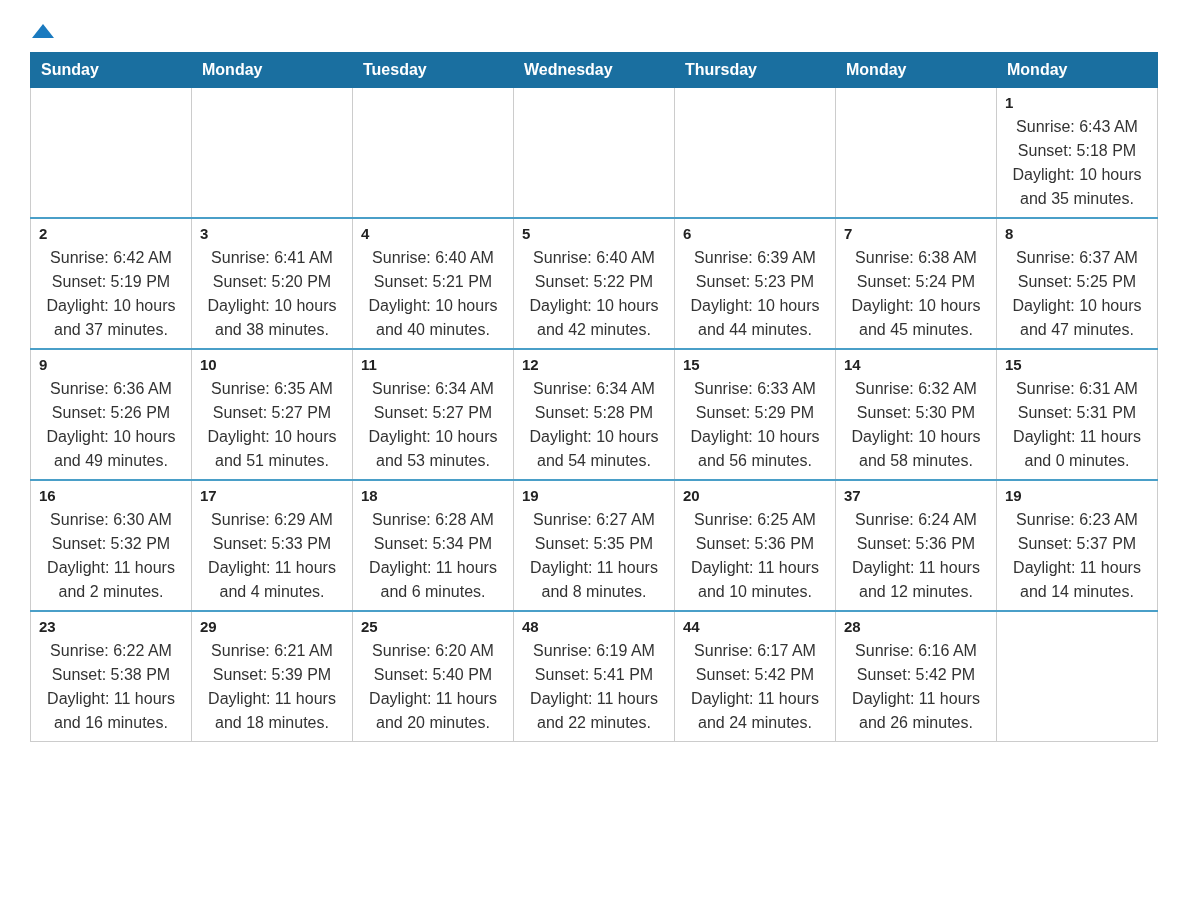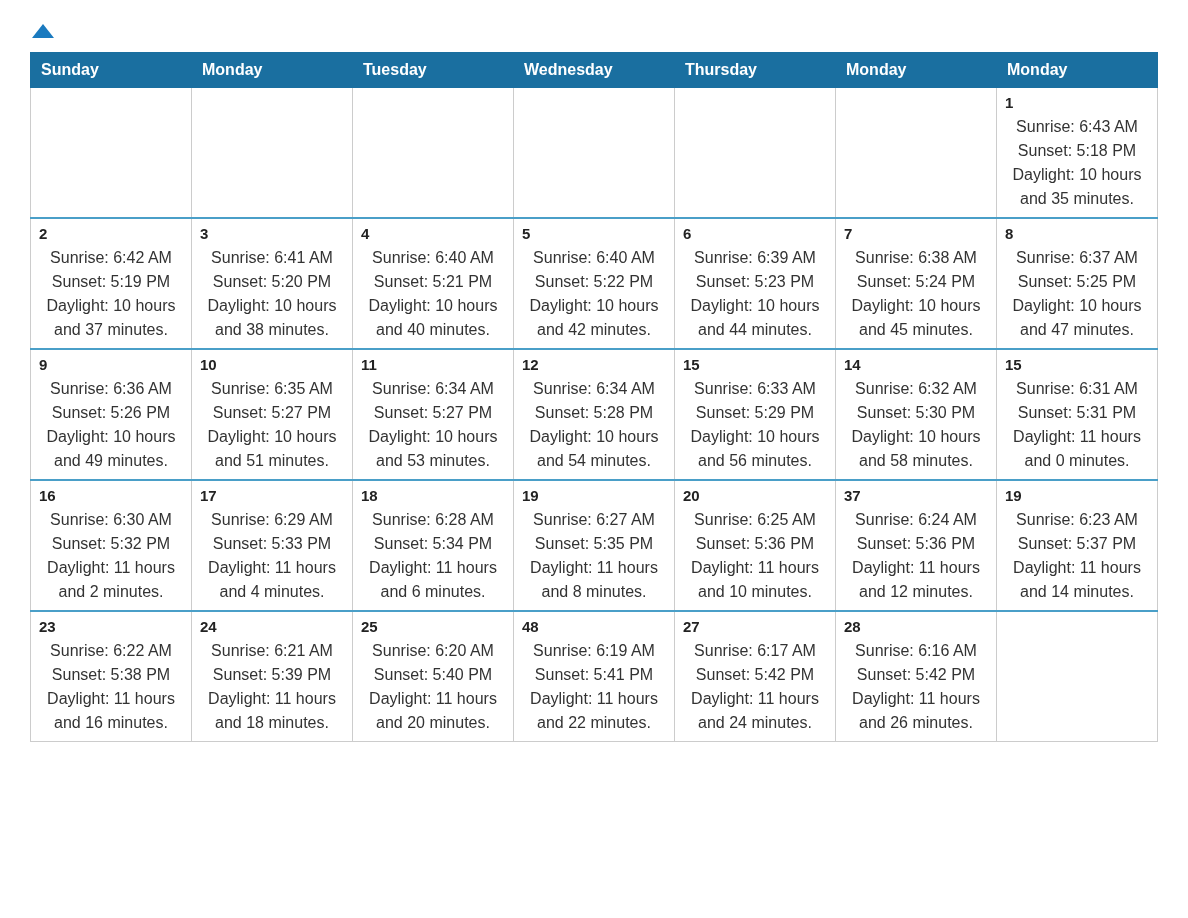--- a/index.html
+++ b/index.html
@@ -233,33 +233,33 @@
           <span class="day-number">19</span>
           <div class="day-info">Sunrise: 6:23 AM<br>Sunset: 5:37 PM<br>Daylight: 11 hours and 14 minutes.</div>
         </td>
       </tr>
       <tr>
         <td>
           <span class="day-number">23</span>
           <div class="day-info">Sunrise: 6:22 AM<br>Sunset: 5:38 PM<br>Daylight: 11 hours and 16 minutes.</div>
         </td>
         <td>
-          <span class="day-number">24</span>
+          <span class="day-number">29</span>
           <div class="day-info">Sunrise: 6:21 AM<br>Sunset: 5:39 PM<br>Daylight: 11 hours and 18 minutes.</div>
         </td>
         <td>
           <span class="day-number">25</span>
           <div class="day-info">Sunrise: 6:20 AM<br>Sunset: 5:40 PM<br>Daylight: 11 hours and 20 minutes.</div>
         </td>
         <td>
           <span class="day-number">48</span>
           <div class="day-info">Sunrise: 6:19 AM<br>Sunset: 5:41 PM<br>Daylight: 11 hours and 22 minutes.</div>
         </td>
         <td>
-          <span class="day-number">27</span>
+          <span class="day-number">44</span>
           <div class="day-info">Sunrise: 6:17 AM<br>Sunset: 5:42 PM<br>Daylight: 11 hours and 24 minutes.</div>
         </td>
         <td>
           <span class="day-number">28</span>
           <div class="day-info">Sunrise: 6:16 AM<br>Sunset: 5:42 PM<br>Daylight: 11 hours and 26 minutes.</div>
         </td>
         <td class="empty-cell"></td>
       </tr>
     </tbody>
 </table>

